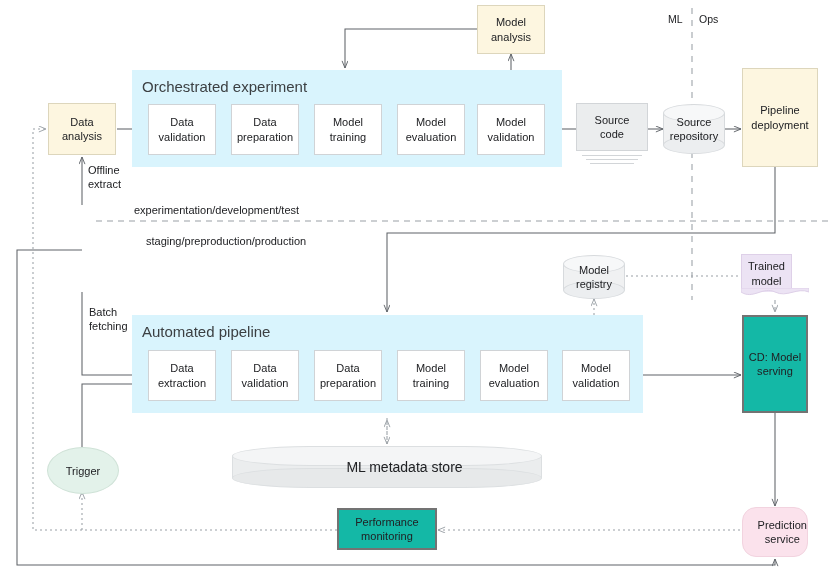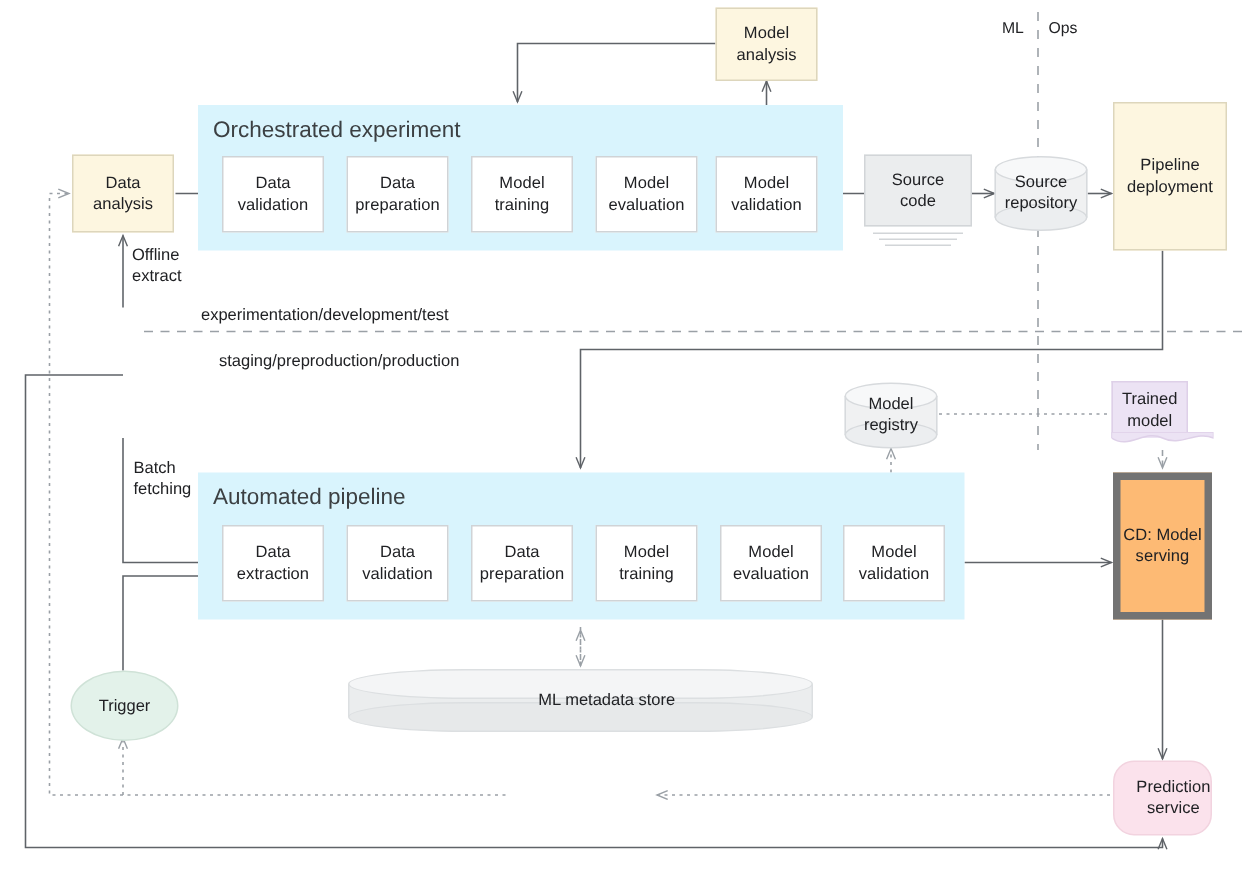--- a/index.html
+++ b/index.html
@@ -20,21 +20,21 @@
     font-size:11px;
     line-height:1.28;
     color:#202124;
     letter-spacing:0.05px;
   }
   .rect{
     border:1px solid #d0d3d6;
     background:#ffffff;
   }
   .yellow{background:#fdf6e0;border:1px solid #ddd6bc;}
-  .lightblue{background:#fdba74;border:5px solid #737373;}
+  .lightblue{background:#14b8a6;border:2px solid #737373;}
   .pink{background:#fbe2ec;border:1px solid #f2d3df;}
 
   .container{
     position:absolute;
     background:#d9f4fd;
     box-sizing:border-box;
   }
   .container .ctitle{
     position:absolute;left:10px;top:8px;
     font-size:15px;color:#3c4043;
@@ -83,21 +83,21 @@
     background:#f4f5f6;border:1px solid #dcdfe1;border-radius:50% / 100%;
     box-sizing:border-box;
   }
   .disc .dbot{
     position:absolute;left:0;right:0;bottom:0;height:20px;
     background:#e7e9ea;border:1px solid #dcdfe1;border-radius:50% / 100%;
     box-sizing:border-box;
   }
   .disc .dtxt{
     position:absolute;left:0;right:0;top:50%;transform:translateY(-50%);
-    text-align:center;font-size:11px;color:#202124;padding-left:35px;
+    text-align:center;font-size:14px;color:#202124;padding-left:35px;
   }
 
   
   .ellipse{
     position:absolute;border-radius:50%;
     background:#e3f2ea;border:1px solid #cfe2d7;
     display:flex;align-items:center;justify-content:center;
     font-size:11px;color:#202124;text-align:center;
   }
 
@@ -335,14 +335,18 @@
     <span style="white-space:pre-line;">Trigger</span>
   </div>
 
   <div class="disc" style="left:232px;top:446px;width:310px;height:42px;">
     <div class="dbody"></div>
     <div class="dtop"></div>
     <div class="dbot"></div>
     <div class="dtxt">ML metadata store</div>
   </div>
 
+  <div class="node lightblue" style="left:337px;top:508px;width:100px;height:42px;">
+    <span style="white-space:pre-line;">Performance
+monitoring</span>
+  </div>
 
 </div>
 
 </body></html>

